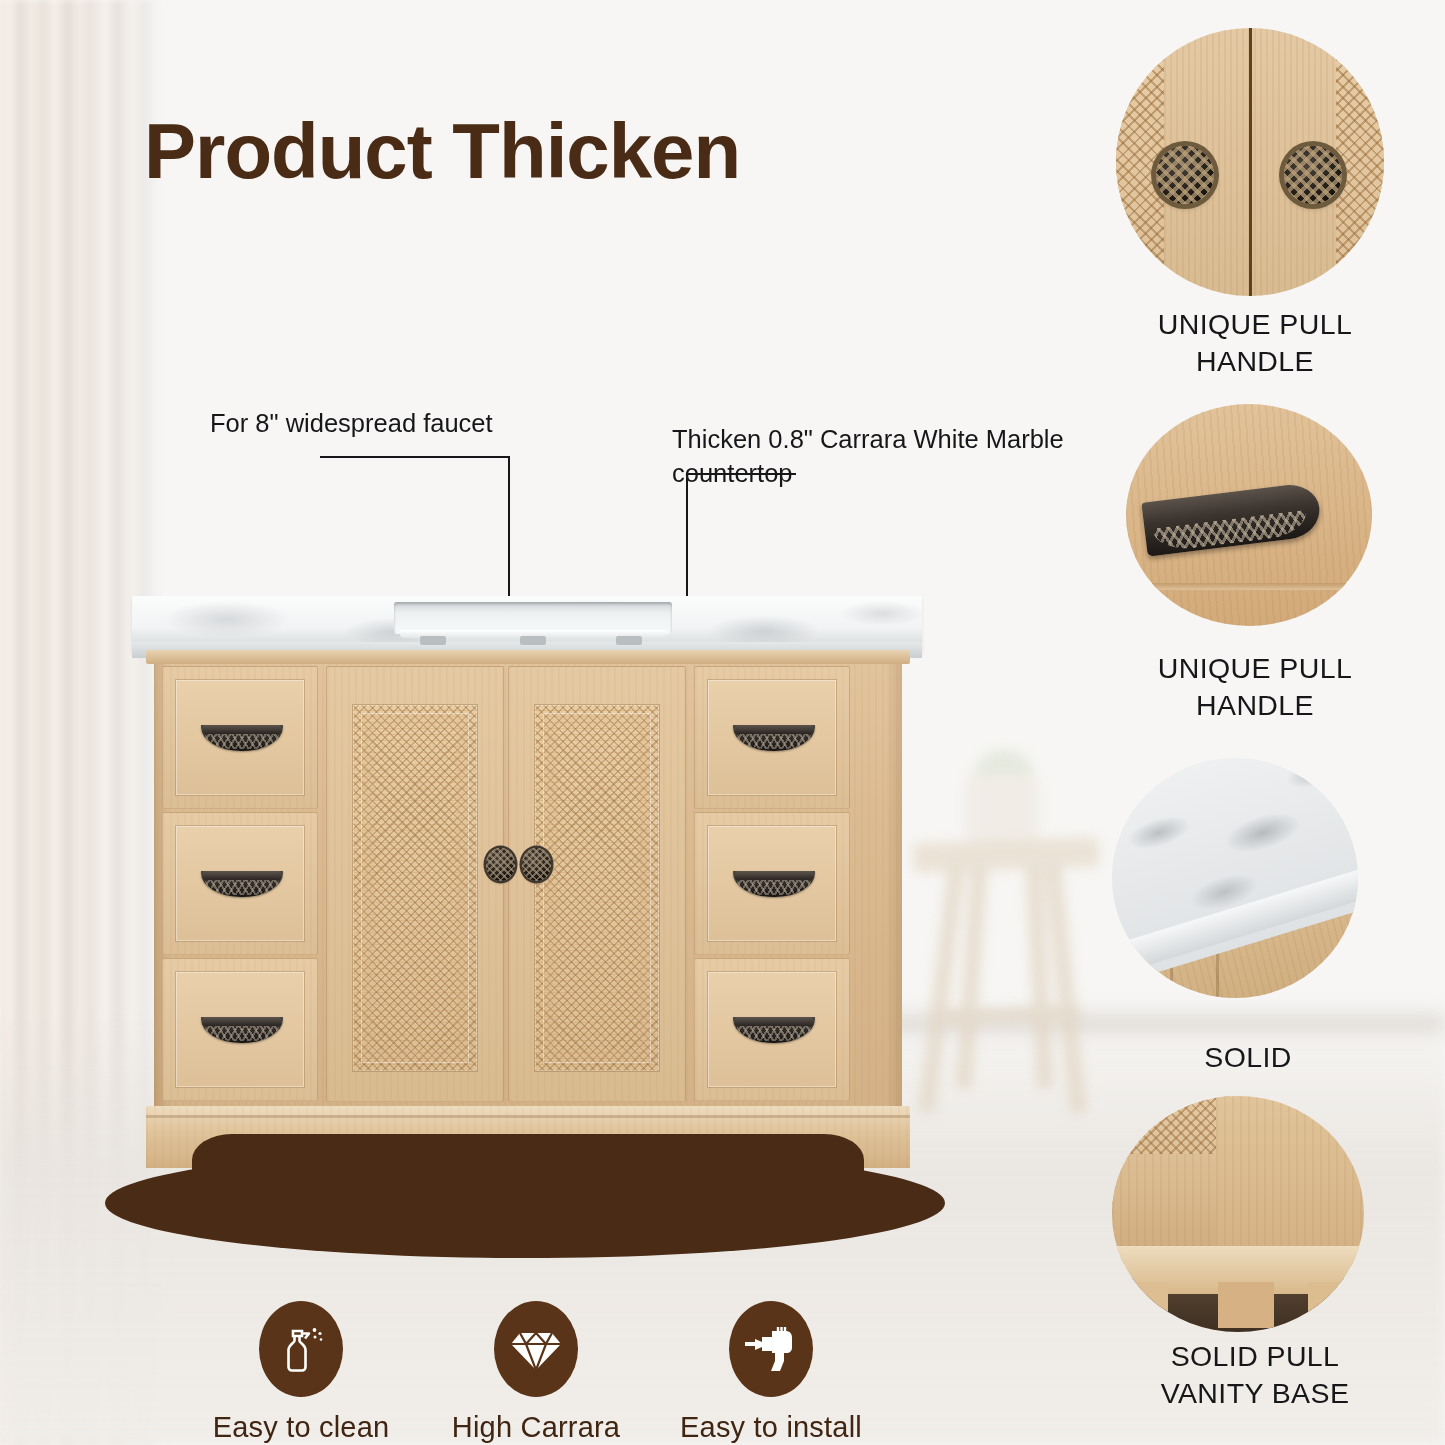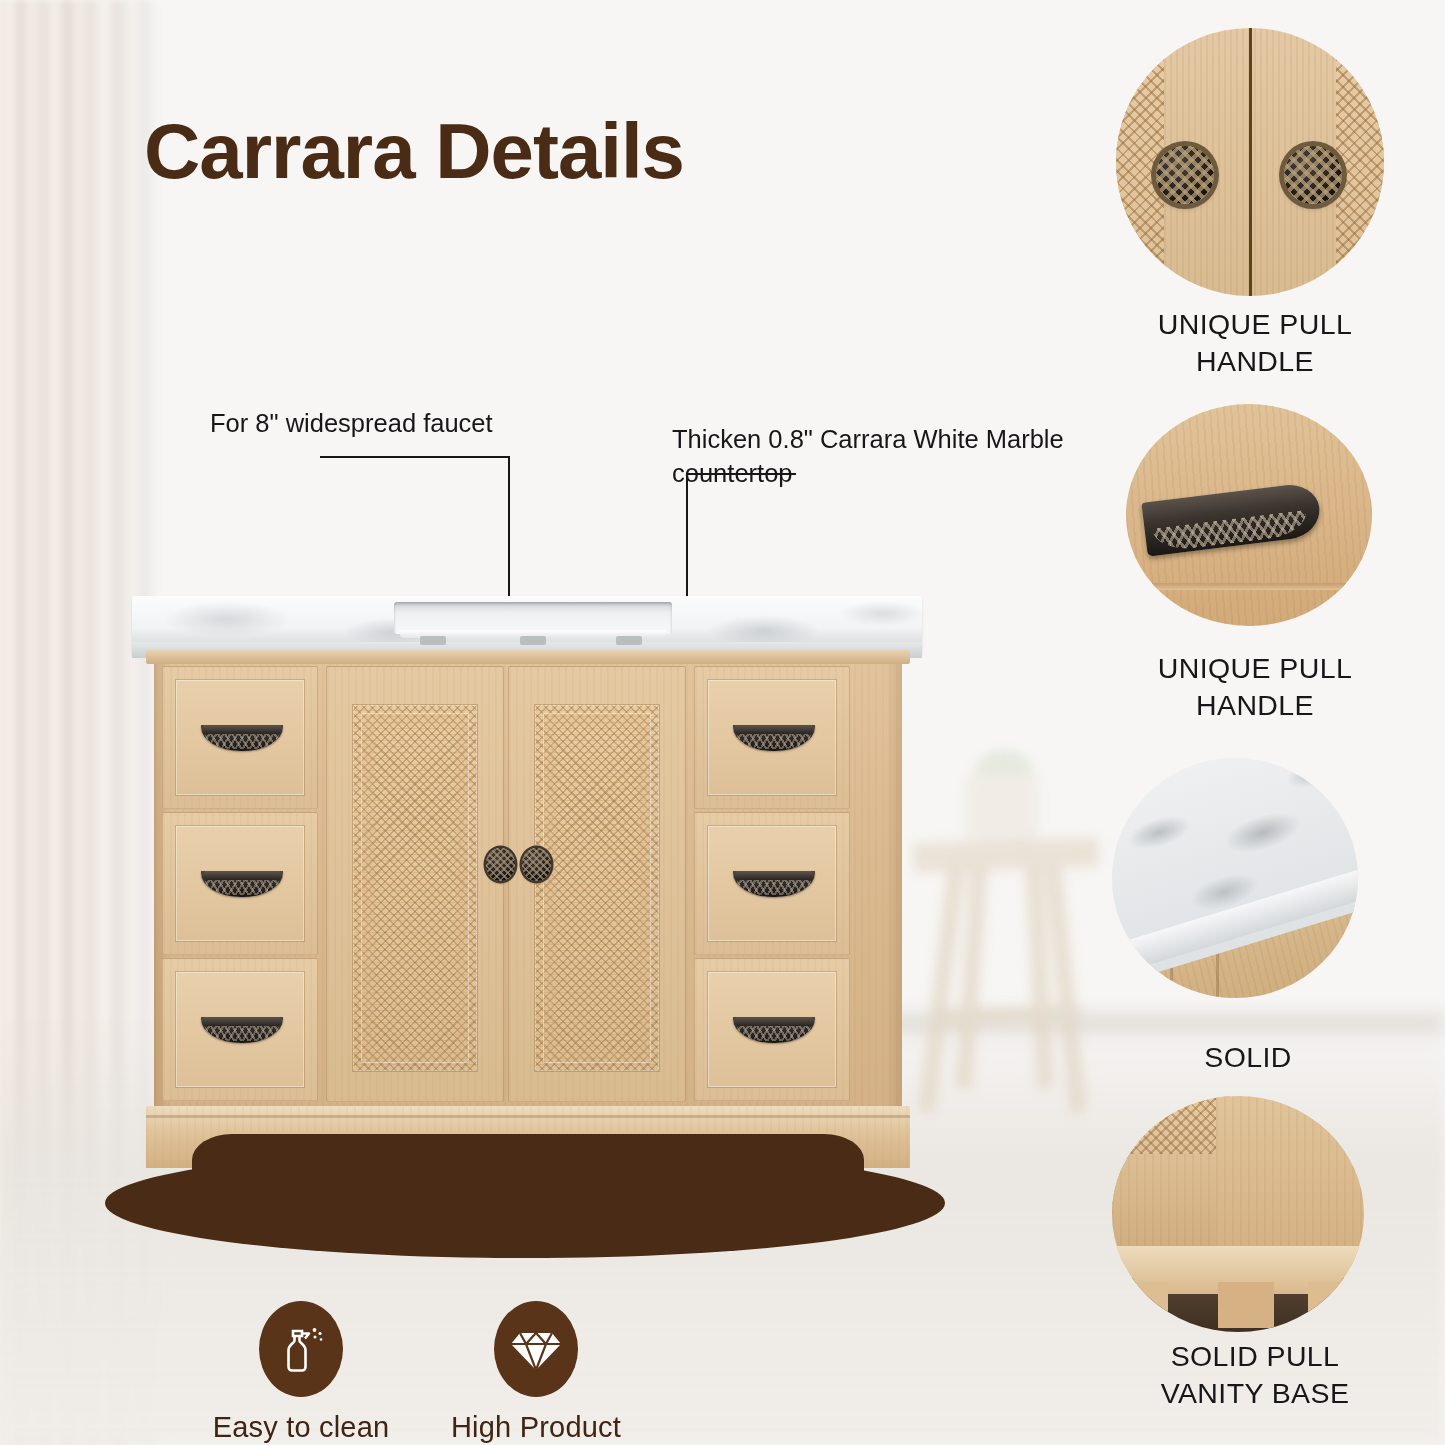--- a/index.html
+++ b/index.html
@@ -393,21 +393,21 @@
     <div class="pot"></div>
     <div class="top"></div>
     <div class="lg l1"></div>
       <div class="lg l2"></div>
     <div class="lg l3"></div>
       <div class="lg l4"></div>
     <div class="rail"></div>
   </div>
 </div>
 
-<div class="title">Carrara Details</div>
+<div class="title">Product Thicken</div>
 
 <div class="callout callout-1">For 8" widespread faucet</div>
 <div class="leader ld1" style="left:320px; top:456px;">
   <div class="h"></div>
     <div class="v"></div>
     <div class="dot"></div>
 </div>
 
 <div class="callout callout-2">Thicken 0.8" Carrara White Marble countertop</div>
 <div class="leader ld2" style="left:686px; top:473px;">
@@ -514,23 +514,36 @@
     <div class="feat-badge">
       <svg width="52" height="50" viewBox="0 0 52 50" fill="none">
         <path d="M10 9 h32 l9 11 -25 26 -25 -26 z" fill="#fff"></path>
         <path d="M1 20 h50" stroke="#5a3418" stroke-width="2.2"></path>
         <path d="M10 9 l6 11 -10 0" stroke="#5a3418" stroke-width="2.2" fill="none"></path>
         <path d="M42 9 l-6 11 10 0" stroke="#5a3418" stroke-width="2.2" fill="none"></path>
         <path d="M16 20 l10 -11 10 11" stroke="#5a3418" stroke-width="2.2" fill="none"></path>
         <path d="M16 20 l10 26 10 -26" stroke="#5a3418" stroke-width="2.2" fill="none"></path>
       </svg>
     </div>
-    <div class="feat-label">High Product</div>
-  </div>
-
+    <div class="feat-label">High Carrara</div>
+  </div>
+
+  <div class="feat feat-2">
+    <div class="feat-badge">
+      <svg width="52" height="48" viewBox="0 0 52 48" fill="none">
+        <path d="M0 17 h10 v4 H0 z" fill="#fff"></path>
+        <path d="M10 14 l7 3 v5 l-7 3 z" fill="#fff"></path>
+        <path d="M17 12 h10 v14 H17 z" fill="#fff"></path>
+        <path d="M27 6 h14 c4 0 6 3 6 7 v9 c0 4 -2 6 -6 6 H27 z" fill="#fff"></path>
+        <path d="M30 28 h9 v8 l-4 10 h-9 l4 -10 z" fill="#fff"></path>
+        <path d="M33 7 v-5 M36.5 7 v-5 M40 7 v-5" stroke="#fff" stroke-width="2.4"></path>
+      </svg>
+    </div>
+    <div class="feat-label">Easy to install</div>
+  </div>
 </div>
 
 <div class="rc" style="left:1116px; top:28px; width:268px; height:268px;">
   <div class="rc-circle c1" style="left:0; top:0; width:268px; height:268px;">
     <div class="wood"></div>
     <div class="cane-l"></div>
     <div class="cane-r"></div>
     <div class="gap"></div>
     <div class="k k1"></div>
     <div class="k k2"></div>

